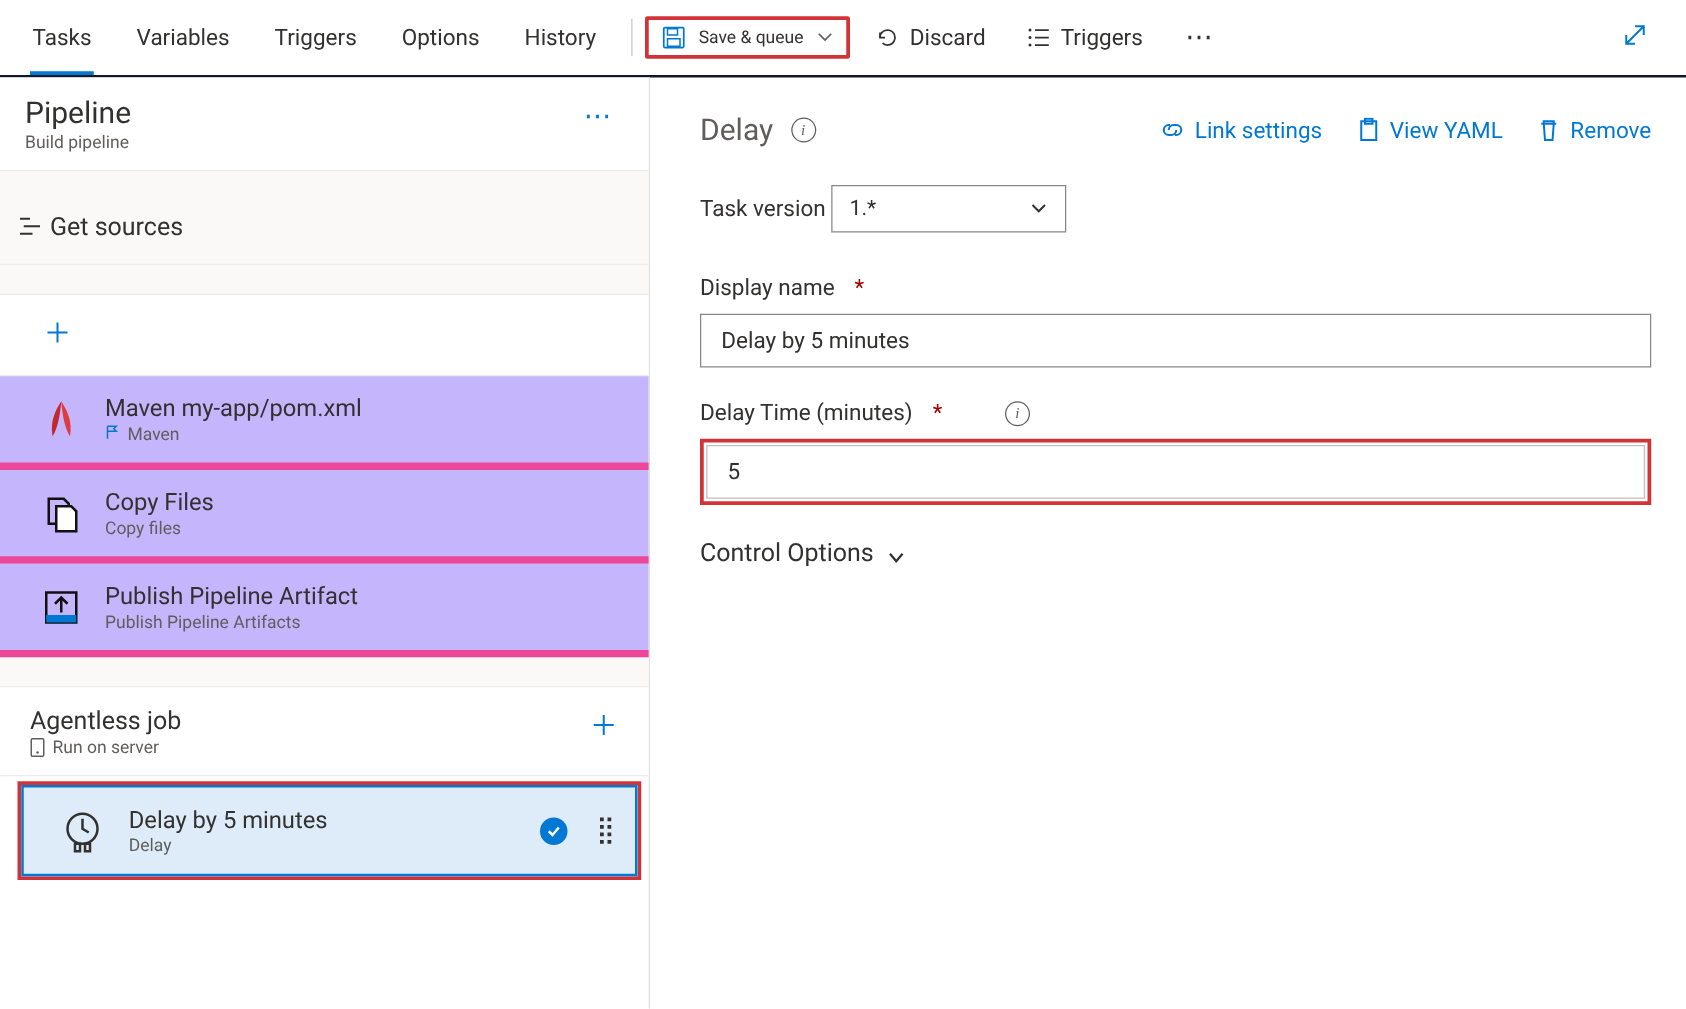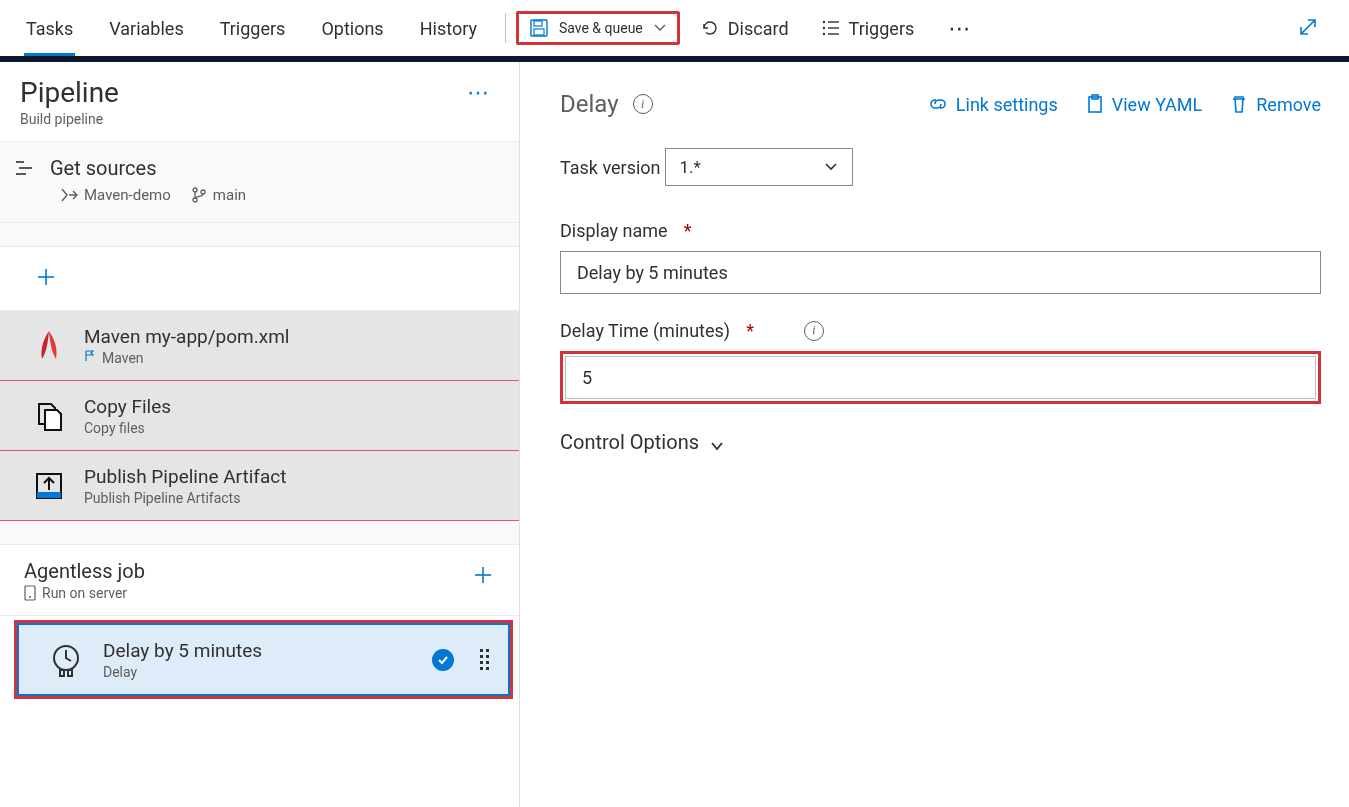--- a/index.html
+++ b/index.html
@@ -10,21 +10,21 @@
     background: #fff;
     width: 1349px;
     height: 807px;
     overflow: hidden;
   }
   
   .topbar {
     display: flex;
     align-items: center;
     height: 62px;
-    border-bottom: 6px solid #0f172a;
+    border-bottom: 2px solid #0f172a;
     padding: 0 8px;
   }
   .tabs {
     display: flex;
     gap: 0;
     align-items: center;
     height: 100%;
   }
   .tab {
     padding: 0 18px;
@@ -108,37 +108,38 @@
   .panel-head {
     background: #faf9f8;
     border-bottom: 1px solid #edebe9;
     padding: 14px 20px 14px 20px;
     display: flex;
     align-items: flex-start;
     justify-content: space-between;
   }
   .panel-head.first { background: #fff; }
   .panel-title {
-    font-size: 28px;
+    font-size: 24px;
     color: #323130;
   }
   .panel-sub {
     font-size: 14px;
     color: #605e5c;
     margin-top: 2px;
   }
   .dots-blue { color: #0078d4; font-size: 22px; letter-spacing: 2px; cursor:pointer; padding:4px 8px; }
   .sources {
     background: #faf9f8;
     border-bottom: 1px solid #edebe9;
     padding: 14px 20px 18px 14px;
   }
   .sources-row1 {
-    display: flex; align-items: center; gap: 14px;
+    display: flex; align-items: center; gap: 4px;
     font-size: 20px;
+    margin-top: 18px;
   }
   .sources-row2 {
     display: flex; align-items: center; gap: 20px;
     margin-left: 46px; margin-top: 6px;
     color: #605e5c; font-size: 15px;
   }
   .job-block {
     background: #fff;
     border-bottom: 1px solid #edebe9;
     padding: 14px 14px 14px 24px;
@@ -148,22 +149,22 @@
     margin-top: 0;
   }
   .job-title { font-size: 20px; }
   .job-sub { font-size: 14px; color: #605e5c; display:flex; align-items:center; gap:6px; margin-top:2px;}
   .plus-btn { color:#0078d4; cursor:pointer; padding:4px 10px;}
   .task-item {
     display: flex;
     align-items: center;
     gap: 16px;
     padding: 14px 16px 14px 30px;
-    border-bottom: 1px solid #ec4899;
-    background:#e5e5e5;
+    border-bottom: 6px solid #ec4899;
+    background:#c4b5fd;
   }
   .task-icon { width: 38px; height: 38px; display:flex; align-items:center; justify-content:center;}
   .task-text { flex:1; }
   .task-name { font-size: 19px; color:#323130; }
   .task-type { font-size: 14px; color:#605e5c; display:flex; align-items:flex-start; gap:6px; margin-top:2px;}
   .task-item.selected {
     background: #deecf9;
     border: 2px solid #0078d4;
     margin: 0;
   }
@@ -288,37 +289,20 @@
 
     <div class="sources">
       <div class="sources-row1">
         <svg width="22" height="18" viewBox="0 0 22 18">
             <line x1="2" y1="3" x2="10" y2="3" stroke="#323130" stroke-width="1.6"></line>
             <line x1="5" y1="9" x2="18" y2="9" stroke="#323130" stroke-width="1.6"></line>
             <line x1="2" y1="15" x2="12" y2="15" stroke="#323130" stroke-width="1.6"></line>
           </svg>
         <span>Get sources</span>
       </div>
-      <div class="sources-row2">
-        <span style="display:inline-flex;align-items:center;gap:6px;">
-          <svg width="18" height="16" viewBox="0 0 18 16">
-              <path d="M2 2l5 6-5 6M9 8h7M13 4l4 4-4 4" fill="none" stroke="#605e5c" stroke-width="1.4"></path>
-            </svg>
-          <span>Maven-demo</span>
-        </span>
-        <span style="display:inline-flex;align-items:center;gap:6px;">
-          <svg width="16" height="16" viewBox="0 0 16 16">
-              <circle cx="4" cy="3" r="2" fill="none" stroke="#605e5c" stroke-width="1.3"></circle>
-              <circle cx="4" cy="13" r="2" fill="none" stroke="#605e5c" stroke-width="1.3"></circle>
-              <circle cx="12" cy="5" r="2" fill="none" stroke="#605e5c" stroke-width="1.3"></circle>
-              <path d="M4 5v6M12 7c0 3-4 1-8 4" fill="none" stroke="#605e5c" stroke-width="1.3"></path>
-            </svg>
-          <span>main</span>
-        </span>
-      </div>
     </div>
 
     <div class="spacer"></div>
 
     <div class="job-block">
       <div class="plus-btn">
         <svg width="24" height="24" viewBox="0 0 24 24">
             <line x1="12" y1="4" x2="12" y2="20" stroke="#0078d4" stroke-width="1.6"></line>
             <line x1="4" y1="12" x2="20" y2="12" stroke="#0078d4" stroke-width="1.6"></line>
           </svg>

